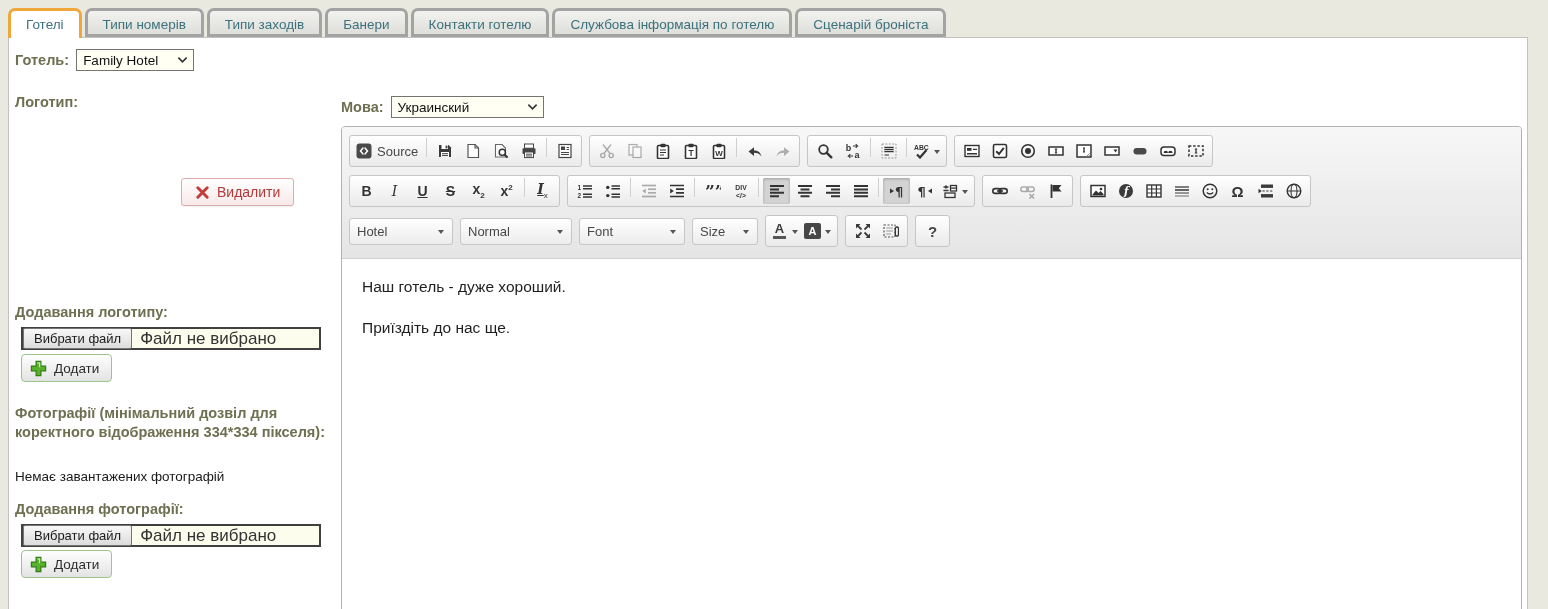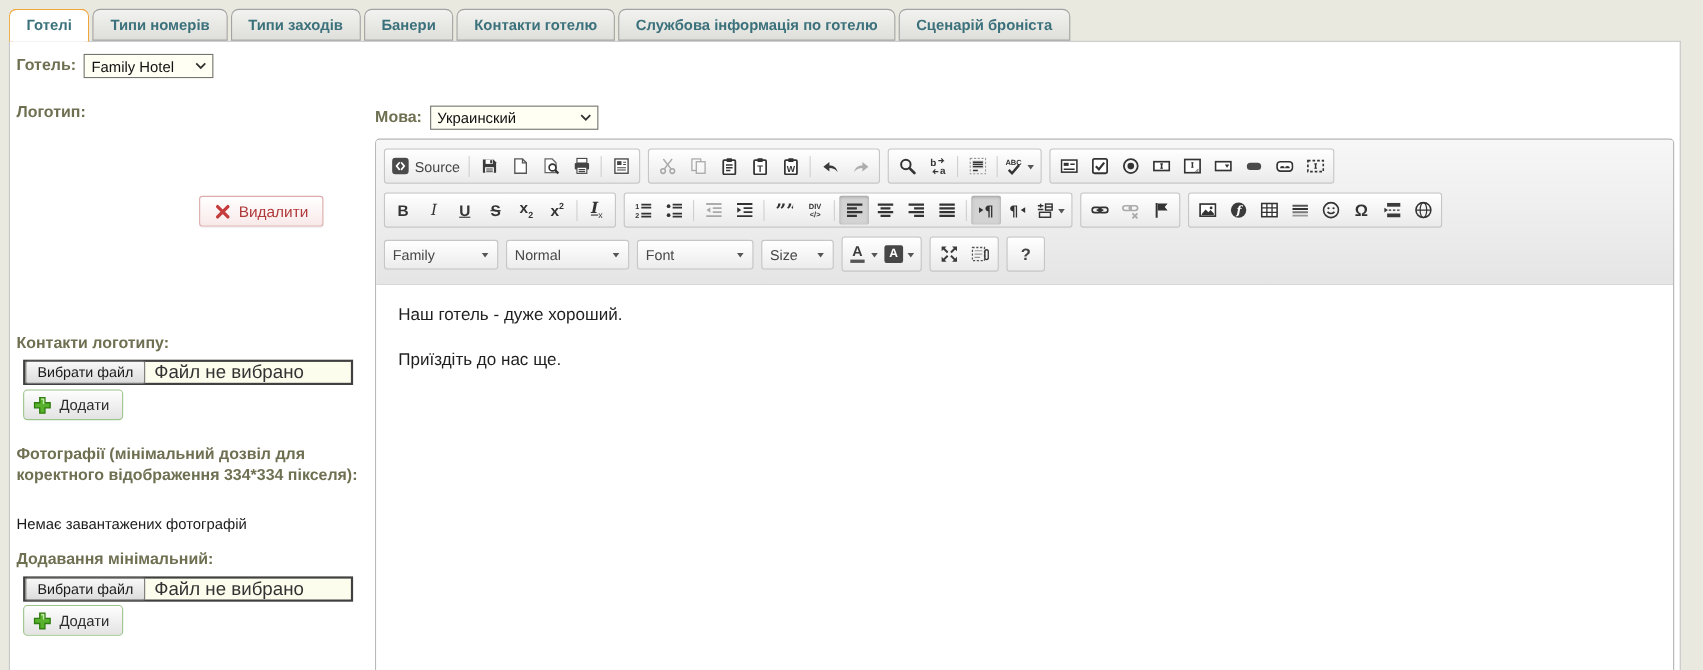--- a/index.html
+++ b/index.html
@@ -6,23 +6,23 @@
     --accent:#efa63b; --tab-text:#3b717b; --label:#6f6f52;
     --del-red:#b03a3a; --add-green:#4ca626;
   }
   *{box-sizing:border-box}
   html,body{margin:0;padding:0}
   body{font-family:"Liberation Sans",sans-serif;background:#e9e9e0}
   .screen{position:relative;width:1548px;height:609px;background:#e9e9e0;overflow:hidden}
 
   
   .tab-bar{position:absolute;left:8px;top:8px;display:flex;gap:3px;z-index:3}
-  .tab{height:29px;line-height:27px;padding:0 15px;font-size:13.5px;font-weight:bold;
+  .tab{height:29px;line-height:27px;padding:0 15px;font-size:13.5px;font-weight:normal;
        color:var(--tab-text);background:linear-gradient(#f2f2f0,#dededa);
-       border:1px solid #a3a3a3;border-radius:7px 7px 0 0;cursor:pointer;white-space:nowrap}
+       border:3px solid #a3a3a3;border-radius:7px 7px 0 0;cursor:pointer;white-space:nowrap}
   .tab.tab-active{background:#fff;border-color:var(--accent);border-bottom:none;height:30px;z-index:4}
 
   
   .panel{position:absolute;left:8px;top:37px;width:1520px;height:600px;background:#fff;border:1px solid #c2c2c2}
 
   .sec-title{position:absolute;color:var(--label);font-weight:bold;font-size:14.5px;line-height:19px}
   .plain-text{position:absolute;color:#1a1a1a;font-size:13.5px}
 
   .inline-row{position:absolute;display:flex;align-items:center;gap:7px}
   .inline-row .lbl{color:var(--label);font-weight:bold;font-size:14.5px}
@@ -53,21 +53,21 @@
   .add-btn{position:absolute;display:inline-flex;align-items:center;gap:7px;height:28px;padding:0 12px 0 8px;
            background:linear-gradient(#fefefe,#e3e3e3);border:1px solid #9cc48c;border-radius:4px;
            font-size:13.5px;color:#2c2c2c;cursor:pointer;box-shadow:inset 0 1px 0 #fff}
   .add-btn svg{width:17px;height:17px}
 
   
   .cke{position:absolute;left:332px;top:88px;width:1181px;height:524px;border:1px solid #b2b2b2;
        border-radius:4px;background:#fff;display:flex;flex-direction:column;overflow:hidden}
   .cke-top{background:linear-gradient(#f7f7f7,#e5e5e5);border-bottom:1px solid #cfcfcf;padding:4px 4px 7px}
   .cke-row{display:flex;align-items:center;gap:7px;padding:4px 3px}
-  .cke-group{display:inline-flex;align-items:center;gap:1px;padding:2px 3px;
+  .cke-group{display:inline-flex;gap:1px;padding:2px 3px;
              background:linear-gradient(#ffffff,#eaeaea);border:1px solid #c6c6c6;border-radius:3px}
   .cke-btn{display:inline-flex;align-items:center;justify-content:center;min-width:27px;height:26px;
            padding:0 2px;border-radius:2px;cursor:pointer}
   .cke-btn.active{background:#d3d3d3;box-shadow:inset 0 1px 3px rgba(0,0,0,.25)}
   .cke-btn.disabled{opacity:.38;cursor:default}
   .cke-sep{width:1px;height:19px;background:#cfcfcf;margin:0 3px;flex:none}
   .cke-icon{width:17px;height:17px;display:inline-flex;align-items:center;justify-content:center}
   .cke-icon svg{width:16px;height:16px;display:block}
   .cke-btn-label{font-size:13px;color:#474747;margin-left:5px;margin-right:2px}
   .caret{width:0;height:0;border:3.5px solid transparent;border-top:4.5px solid #555;margin:5px 1px 0 4px;flex:none}
@@ -114,37 +114,37 @@
     <div class="sec-title" style="left:6px;top:55px">Логотип:</div>
 
 
     <div class="delete-btn" style="left:172px;top:140px">
       <svg viewBox="0 0 16 16">
           <path d="M3 3 L13 13 M13 3 L3 13" stroke="#c43c3c" stroke-width="3.2" stroke-linecap="round"></path>
         </svg>
       <span>Видалити</span>
     </div>
 
-    <div class="sec-title" style="left:6px;top:265px">Контакти логотипу:</div>
+    <div class="sec-title" style="left:6px;top:265px">Додавання логотипу:</div>
     <div class="file-row" style="left:12px;top:289px">
       <button class="file-btn">Вибрати файл</button>
       <span class="file-name">Файл не вибрано</span>
     </div>
     <div class="add-btn" style="left:12px;top:316px">
       <svg viewBox="0 0 18 18">
           <path d="M6.5 1.5 h5 v5 h5 v5 h-5 v5 h-5 v-5 h-5 v-5 h5 Z" fill="#59b22b" stroke="#2f7d10" stroke-width="1.3"></path>
           <path d="M7.8 3 h2.4 v4.6" stroke="#c4eba6" stroke-width="1.4" fill="none"></path>
         </svg>
       <span>Додати</span>
     </div>
 
     <div class="sec-title" style="left:6px;top:366px;width:314px">Фотографії (мінімальний дозвіл для коректного відображення 334*334 пікселя):</div>
     <div class="plain-text" style="left:6px;top:431px">Немає завантажених фотографій</div>
 
-    <div class="sec-title" style="left:6px;top:462px">Додавання мінімальний:</div>
+    <div class="sec-title" style="left:6px;top:462px">Додавання фотографії:</div>
     <div class="file-row" style="left:12px;top:486px">
       <button class="file-btn">Вибрати файл</button>
       <span class="file-name">Файл не вибрано</span>
     </div>
     <div class="add-btn" style="left:12px;top:512px">
       <svg viewBox="0 0 18 18">
           <path d="M6.5 1.5 h5 v5 h5 v5 h-5 v5 h-5 v-5 h-5 v-5 h5 Z" fill="#59b22b" stroke="#2f7d10" stroke-width="1.3"></path>
           <path d="M7.8 3 h2.4 v4.6" stroke="#c4eba6" stroke-width="1.4" fill="none"></path>
         </svg>
       <span>Додати</span>
@@ -722,21 +722,21 @@
                     <circle cx="8" cy="8" r="6.8" fill="none" stroke="#333" stroke-width="1.4"></circle>
                     <ellipse cx="8" cy="8" rx="3" ry="6.8" fill="none" stroke="#333" stroke-width="1.1"></ellipse>
                     <line x1="1.2" y1="8" x2="14.8" y2="8" stroke="#333" stroke-width="1.1"></line>
                   </svg>
                 </span>
               </a>
             </span>
           </div>
         <div class="cke-row">
             <span class="cke-combo cw-styles">
-              <span class="cke-combo-label">Family</span>
+              <span class="cke-combo-label">Hotel</span>
               <span class="caret"></span>
             </span>
             <span class="cke-combo cw-format">
               <span class="cke-combo-label">Normal</span>
               <span class="caret"></span>
             </span>
             <span class="cke-combo cw-font">
               <span class="cke-combo-label">Font</span>
               <span class="caret"></span>
             </span>

